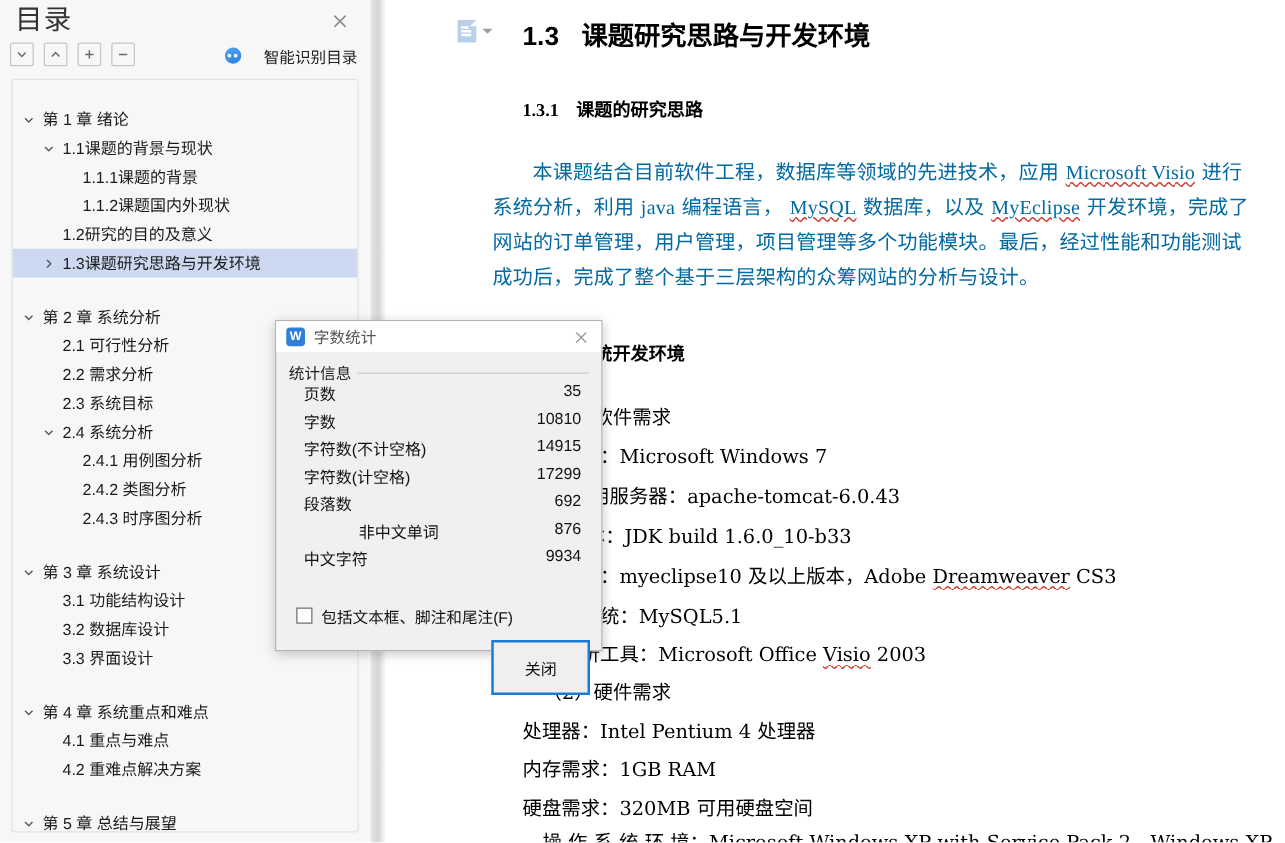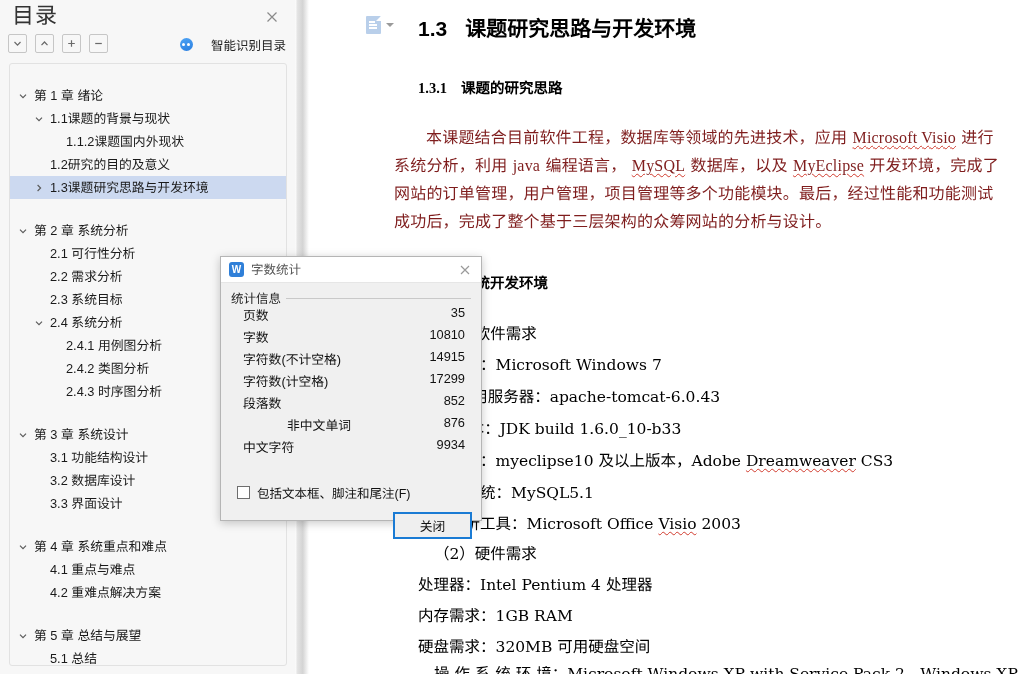--- a/index.html
+++ b/index.html
@@ -126,21 +126,21 @@
   #h3-a{
     left:109px;top:76px;font-size:14.5px;font-weight:bold;color:#000;
   }
   #h3-a .num{margin-right:14px;font-family:"Liberation Serif",serif;}
   #h3-b{
     left:109px;top:271px;font-size:14.5px;font-weight:bold;color:#000;
   }
   #h3-b .num{margin-right:14px;font-family:"Liberation Serif",serif;}
 
   .para-line{
-    position:absolute;left:85px;font-size:16px;color:#7f1d1d;
+    position:absolute;left:85px;font-size:16px;color:#0369a1;
     font-family:"DejaVu Serif","Liberation Serif",serif;white-space:nowrap;
     letter-spacing:0.2px;
   }
   .para-line .en{font-family:"Liberation Serif","DejaVu Serif",serif;}
   .sq{
     text-decoration:underline;
     text-decoration-style:wavy;
     text-decoration-color:#d13b2e;
     text-decoration-thickness:1px;
     text-underline-offset:2px;
@@ -198,21 +198,21 @@
     position:absolute;left:16px;top:200px;height:18px;display:flex;align-items:center;gap:7px;
     cursor:pointer;
   }
   #wc-checkbox{
     width:13px;height:13px;border:1px solid #6e6e6e;background:#fff;box-sizing:border-box;
     flex:0 0 auto;
   }
   #wc-checklabel{font-size:12.5px;color:#111;}
 
   #wc-closebtn{
-    position:absolute;left:172px;top:229px;width:79px;height:27px;
+    position:absolute;left:172px;top:229px;width:79px;height:44px;
     background:#efefef;border:2px solid #1a7bd4;box-sizing:border-box;
     font-size:12.8px;color:#111;cursor:pointer;
     display:flex;align-items:center;justify-content:center;
   }
 </style>
 </head>
 <body>
 
 <div id="nav-pane">
 
@@ -262,20 +262,23 @@
         </span>
         <span class="tlabel">第 1 章  绪论</span>
       </div>
       <div class="toc-item lvl2">
         <span class="twisty">
           <svg width="10" height="10" viewBox="0 0 10 10">
             <path d="M2 3.6 L5 6.6 L8 3.6" stroke="#5a5a5a" stroke-width="1.15" fill="none"></path>
           </svg>
         </span>
         <span class="tlabel">1.1课题的背景与现状</span>
+      </div>
+      <div class="toc-item lvl3">
+        <span class="tlabel">1.1.1课题的背景</span>
       </div>
       <div class="toc-item lvl3">
         <span class="tlabel">1.1.2课题国内外现状</span>
       </div>
       <div class="toc-item lvl2">
         <span class="tlabel">1.2研究的目的及意义</span>
       </div>
       <div class="toc-item lvl2 sel">
         <span class="twisty">
           <svg width="10" height="10" viewBox="0 0 10 10">
@@ -455,21 +458,21 @@
         <div class="wc-row" style="top: 66px;">
           <span class="k">字符数(不计空格)</span>
           <span class="v">14915</span>
         </div>
         <div class="wc-row" style="top: 88px;">
           <span class="k">字符数(计空格)</span>
           <span class="v">17299</span>
         </div>
         <div class="wc-row" style="top: 110px;">
           <span class="k">段落数</span>
-          <span class="v">852</span>
+          <span class="v">692</span>
         </div>
         <div class="wc-row" style="top: 132px; margin-left: 44px;">
           <span class="k">非中文单词</span>
           <span class="v">876</span>
         </div>
         <div class="wc-row" style="top: 154px;">
           <span class="k">中文字符</span>
           <span class="v">9934</span>
         </div>
       </div>

